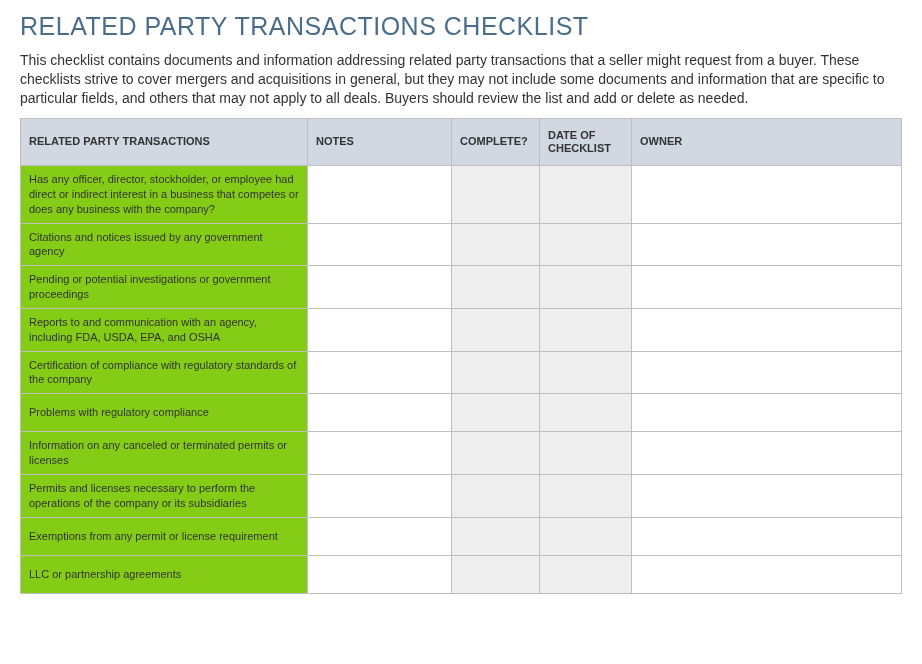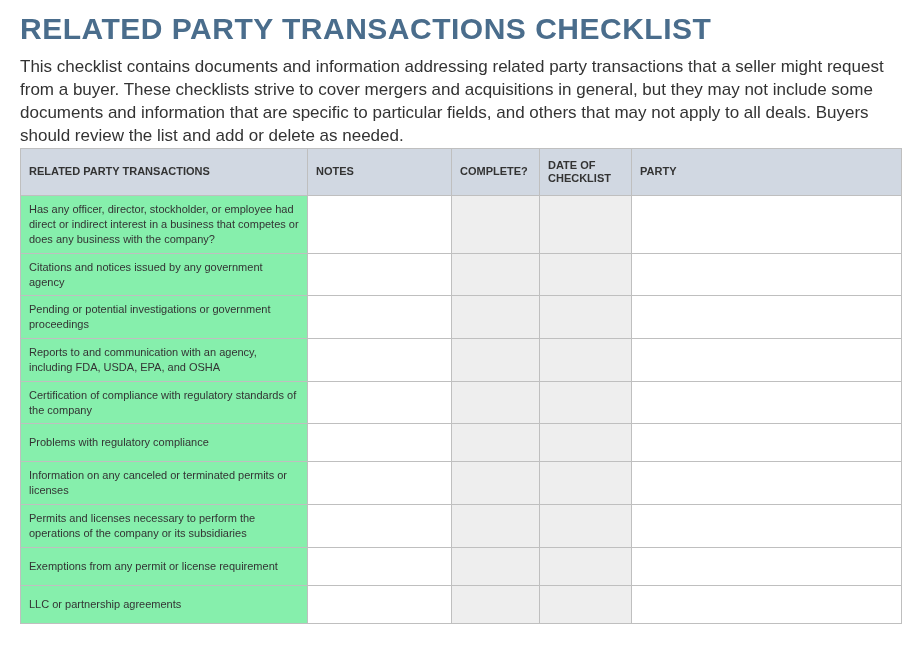--- a/index.html
+++ b/index.html
@@ -8,30 +8,31 @@
     padding: 0;
   }
   body {
     font-family: "Century Gothic", "Trebuchet MS", Arial, sans-serif;
     background: #ffffff;
     padding: 12px 20px 20px 20px;
     width: 922px;
     color: #333;
   }
   .title {
-    font-size: 30px;
-    font-weight: bold;
+    font-size: 25px;
+    font-weight: normal;
     letter-spacing: 0.5px;
     color: #4a6d8c;
     margin-bottom: 10px;
   }
   .desc {
-    font-size: 17px;
+    font-size: 14px;
     color: #333;
     line-height: 1.35;
+    margin-bottom: 10px;
   }
   table {
     width: 100%;
     border-collapse: collapse;
     table-layout: fixed;
   }
   col.col-item { width: 287px; }
   col.col-owner { width: 144px; }
   col.col-complete { width: 88px; }
   col.col-date { width: 92px; }
@@ -51,21 +52,21 @@
   td {
     font-size: 11px;
     padding: 6px 8px;
     border: 1px solid #bfbfbf;
     vertical-align: middle;
     line-height: 1.35;
     height: 38px;
     color: #333;
   }
   td.item-cell {
-    background: #86efac;
+    background: #84cc16;
   }
   td.complete-cell, td.date-cell {
     background: #eeeeee;
   }
   td.owner-cell, td.notes-cell {
     background: #ffffff;
   }
 </style>
 </head>
 <body>
@@ -80,21 +81,21 @@
     <col class="col-complete">
     <col class="col-date">
     <col class="col-notes">
   </colgroup>
   <thead>
     <tr>
       <th>RELATED PARTY TRANSACTIONS</th>
       <th>NOTES</th>
       <th>COMPLETE?</th>
       <th>DATE OF CHECKLIST</th>
-      <th>PARTY</th>
+      <th>OWNER</th>
     </tr>
   </thead>
   <tbody id="tbody">
   <tr>
         <td class="item-cell">Has any officer, director, stockholder, or employee had direct or indirect interest in a business that competes or does any business with the company?</td>
         <td class="owner-cell"></td>
         <td class="complete-cell"></td>
         <td class="date-cell"></td>
         <td class="notes-cell"></td>
       </tr>

